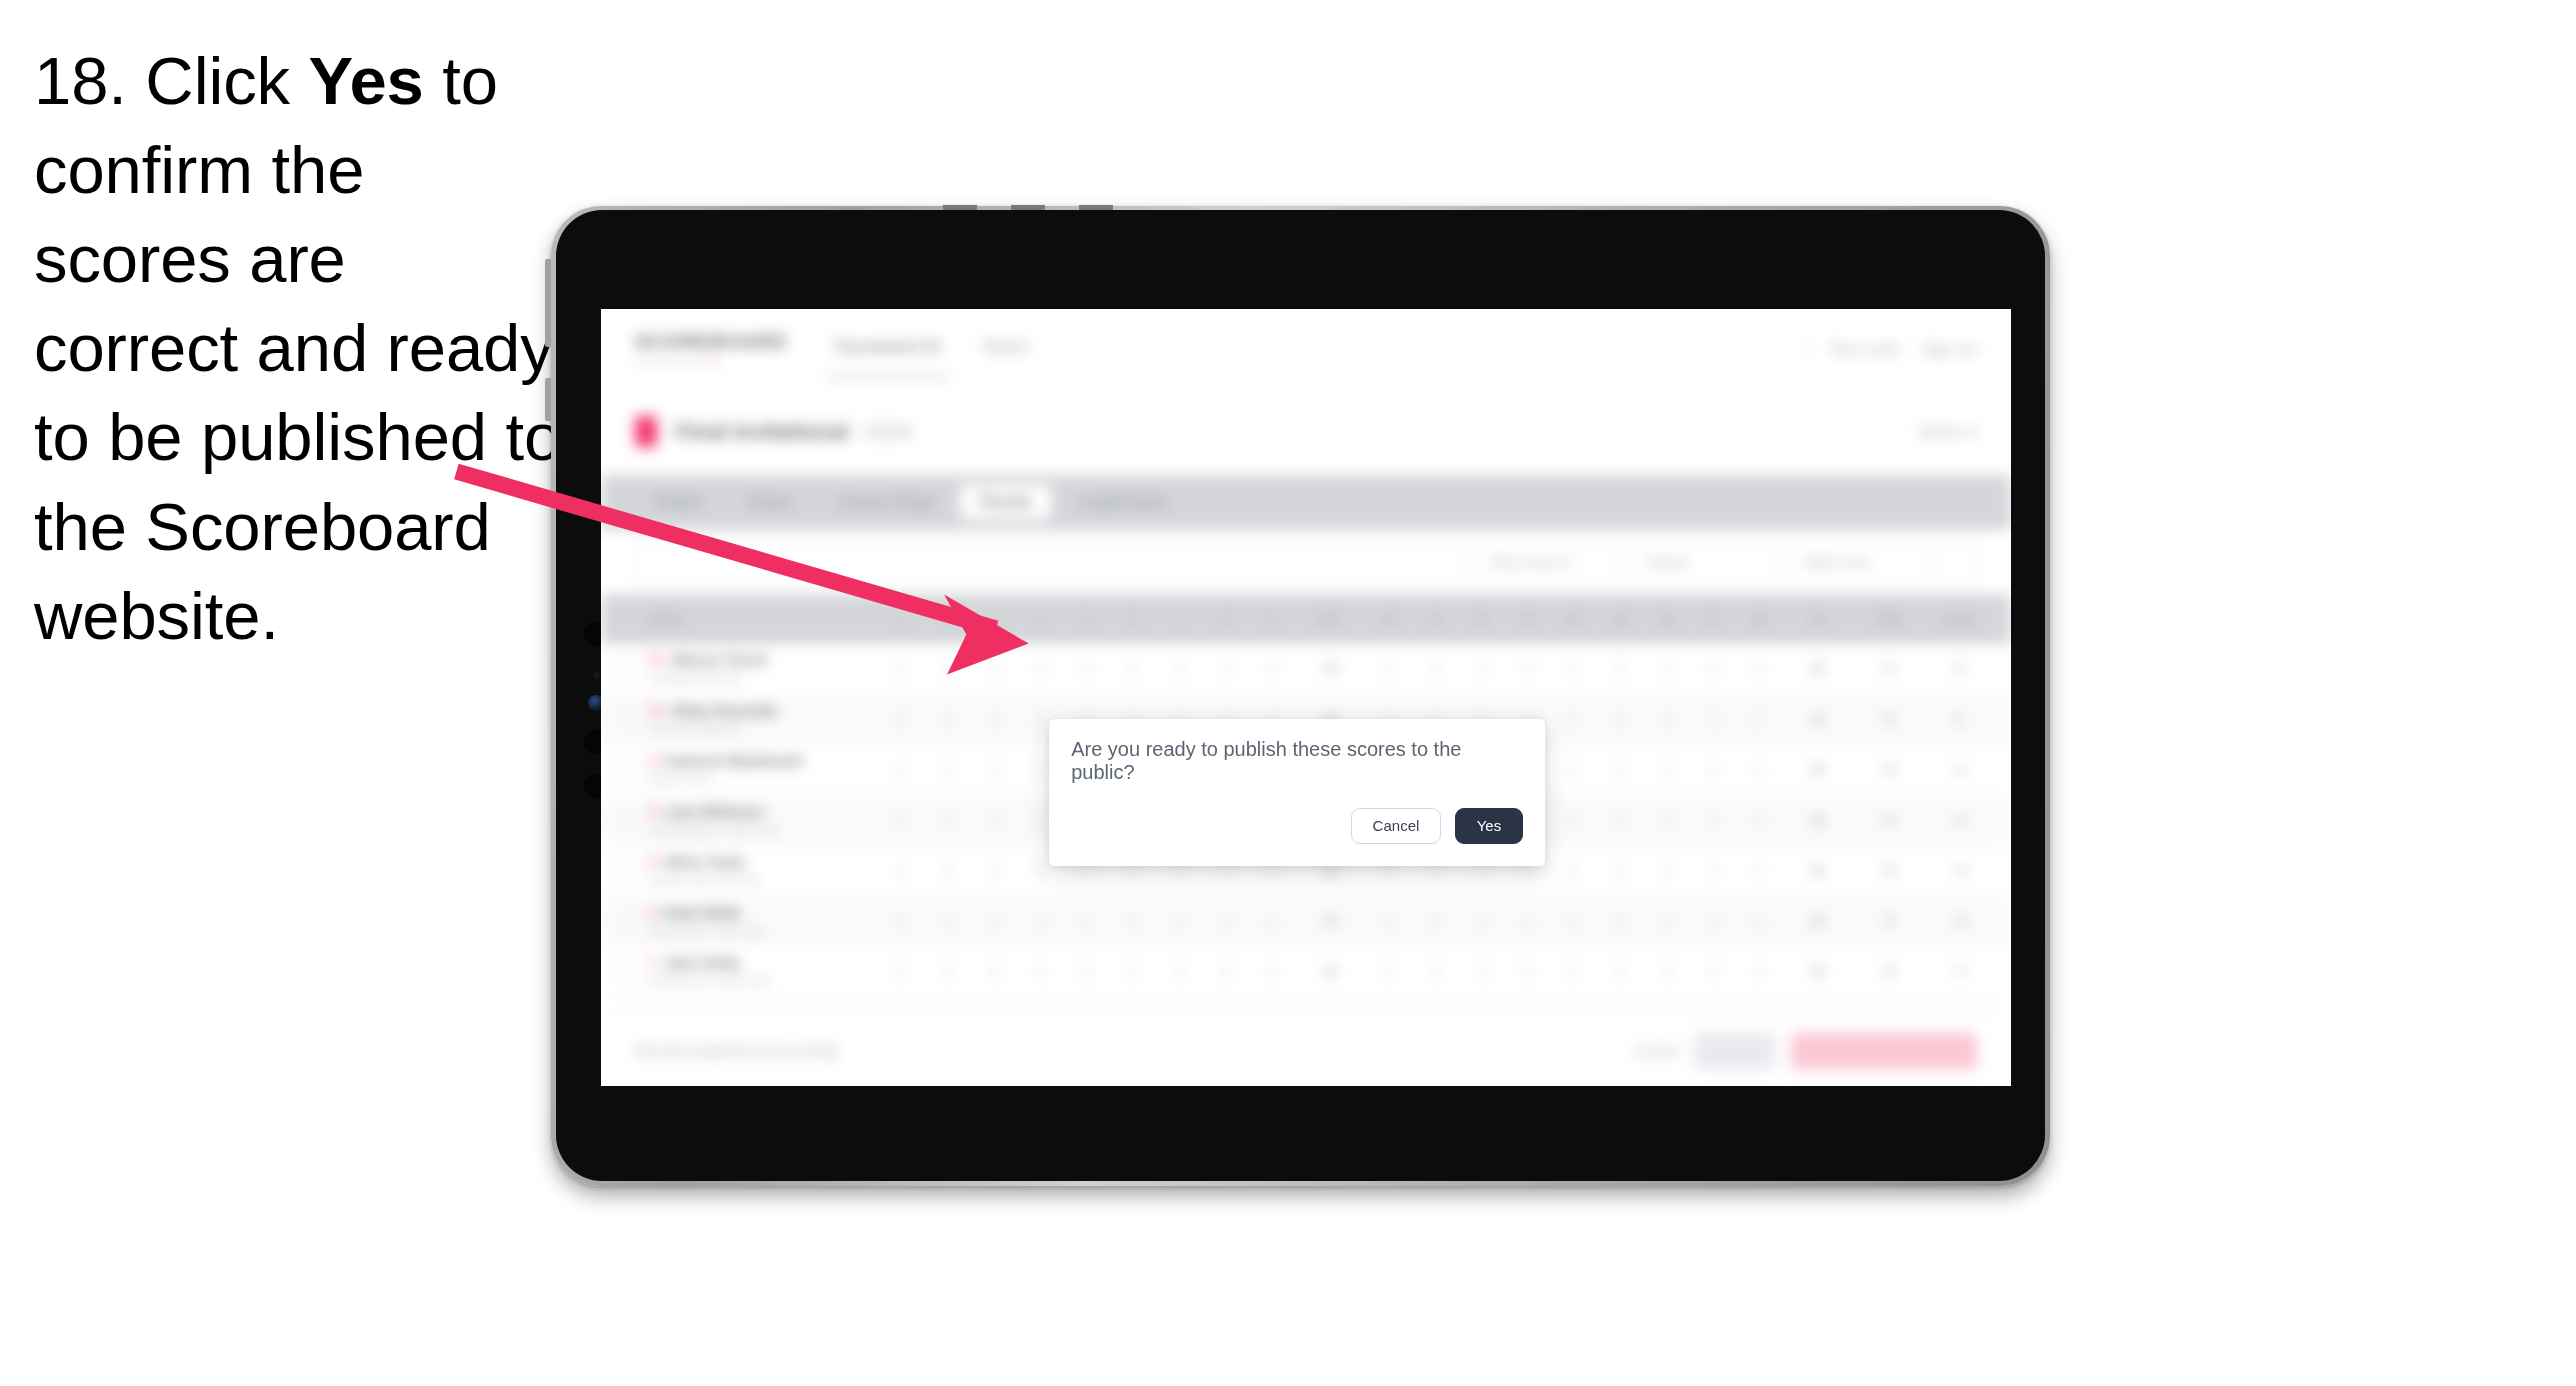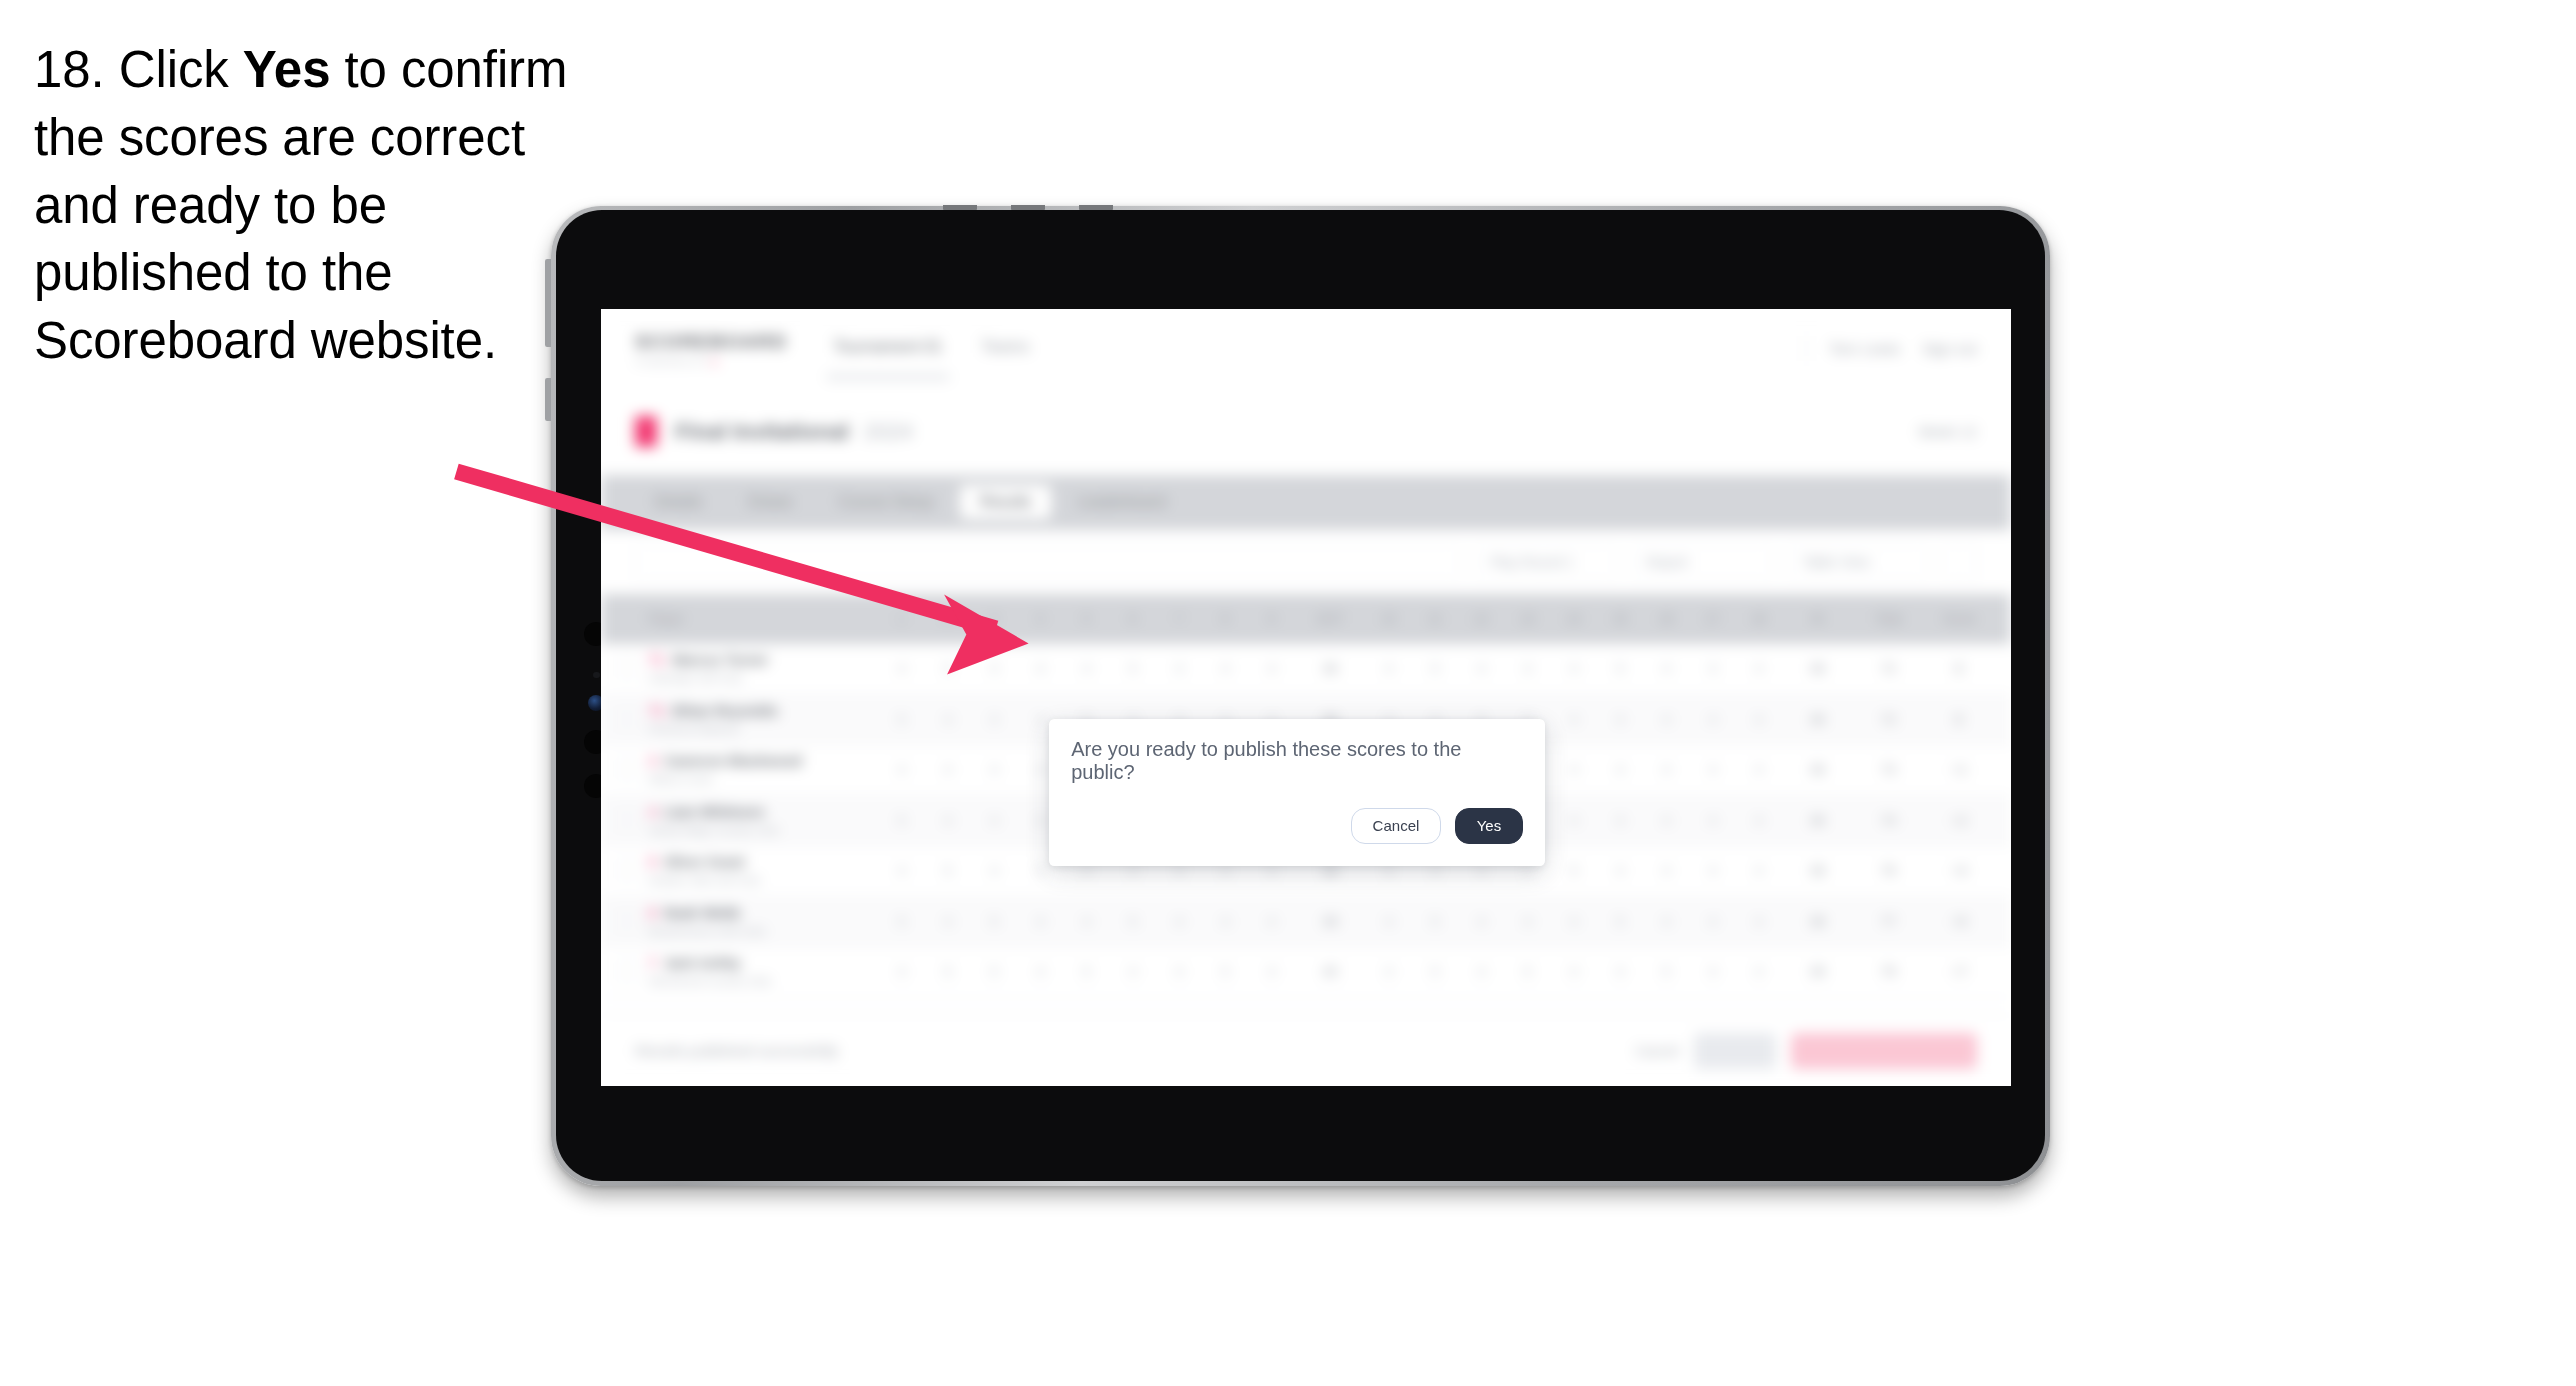--- a/index.html
+++ b/index.html
@@ -15,21 +15,21 @@
     font-family: "Liberation Sans", sans-serif;
     -webkit-font-smoothing: antialiased;
   }
 
   
   #instruction {
     position: absolute;
     left: 34px;
     top: 36px;
     width: 534px;
-    font-size: 51px;
+    font-size: 67px;
     line-height: 1.33;
     color: #000000;
     font-weight: 400;
     letter-spacing: -0.1px;
   }
   #instruction .strong { font-weight: 700; }
 
   
   #tablet {
     position: absolute;
@@ -309,21 +309,21 @@
   .modal-text {
     font-size: 20px;
     color: #5d6573;
   }
   .modal-foot {
     padding: 19.3px 22px 22px 22px;
     display:flex; justify-content:flex-end; gap: 13.4px;
   }
   .btn {
     font-size: 15px;
-    border-radius: 14px;
+    border-radius: 9px;
     padding: 9.6px 21px;
     cursor: pointer;
     font-family: "Liberation Sans", sans-serif;
     line-height: 1;
   }
   .btn-cancel {
     background:#ffffff;
     color:#3a4150;
     border: 0.7px solid #cfd9ea;
   }

